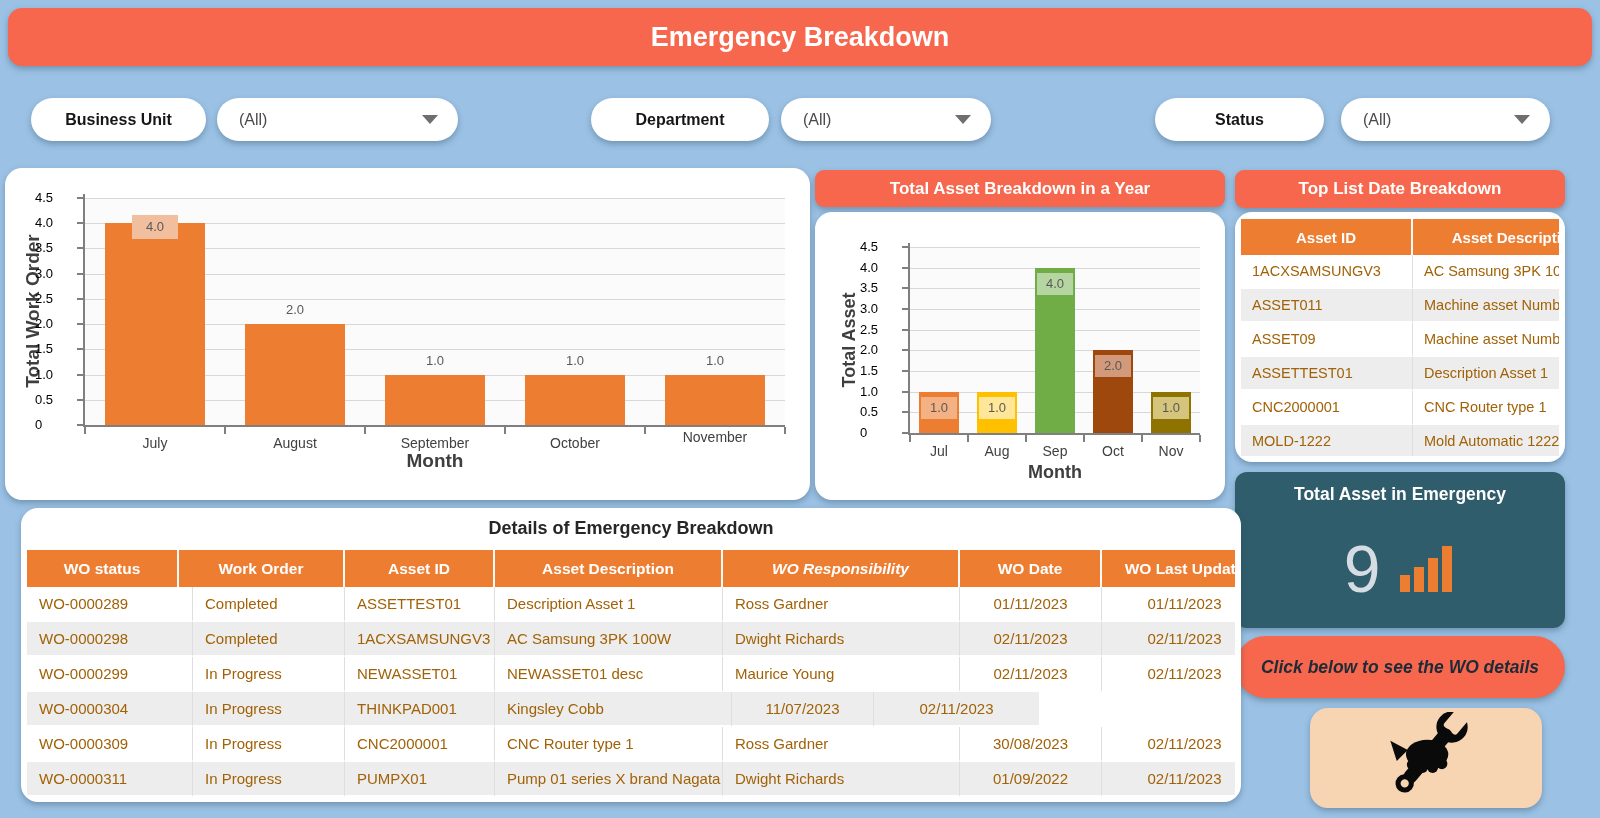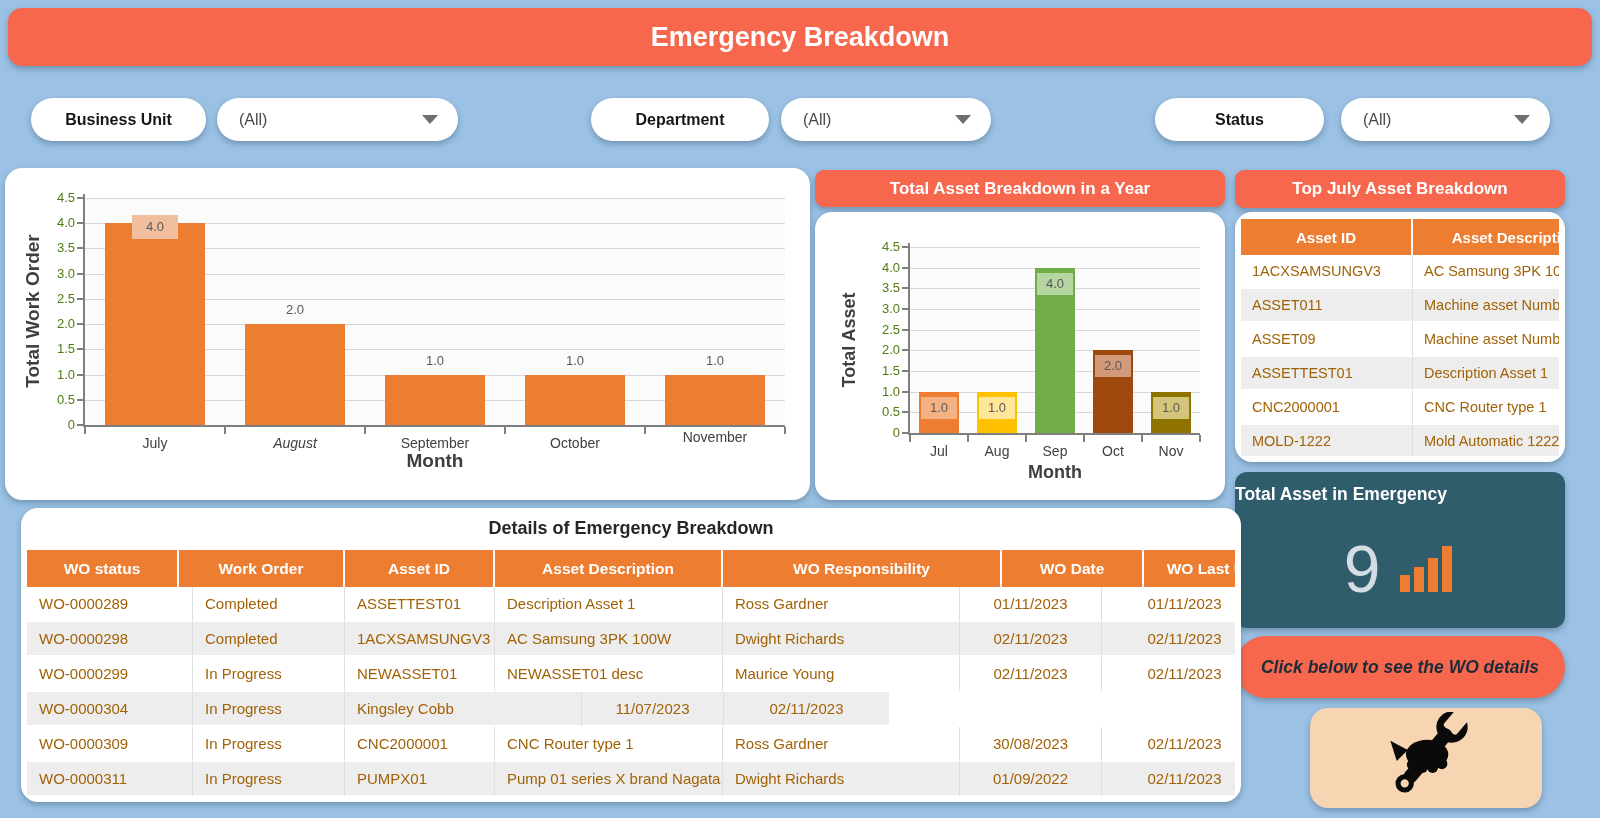--- a/index.html
+++ b/index.html
@@ -25,21 +25,21 @@
   .panel{background:#fff;border-radius:17px;}
   .mini-banner{background:#F7674D;border-radius:9px;display:flex;align-items:center;justify-content:center;}
   .mini-banner span{color:#fff;font-size:17px;font-weight:bold;}
 
   
   .chart-host{position:absolute;inset:0;}
   .plotbg{position:absolute;background:#FBFBFB;z-index:0;}
   .grid{position:absolute;height:1px;background:#D8D8D8;z-index:1;}
   .ytick{position:absolute;height:2px;background:#7F7F7F;z-index:2;}
   .xtickm{position:absolute;width:2px;height:7px;background:#7F7F7F;z-index:2;}
-  .yticklabel{position:absolute;font-size:13px;color:#4d7c0f;text-align:right;z-index:2;}
+  .yticklabel{position:absolute;font-size:13px;color:#000000;z-index:2;}
   .axis{position:absolute;background:#7F7F7F;z-index:3;}
   .bar{position:absolute;z-index:4;cursor:pointer;}
   .chip{position:absolute;z-index:5;text-align:center;font-size:13px;color:#595959;}
   .blabel{position:absolute;z-index:5;text-align:center;font-size:13px;color:#595959;}
   .catlabel{position:absolute;text-align:center;font-size:14px;color:#404040;z-index:2;}
   .ylab{position:absolute;font-weight:bold;color:#3F3F3F;white-space:nowrap;
         transform:translate(-50%,-50%) rotate(-90deg);}
   .xlab{position:absolute;text-align:center;font-weight:bold;color:#3F3F3F;}
 
   
@@ -52,21 +52,21 @@
   .bcell{display:flex;align-items:center;padding:0 12px;border-right:1px solid #DEDEDE;
          border-bottom:2px solid #fff;background:#fff;color:#a16207;font-size:15px;}
   .bcell:last-child{border-right:none;}
   .trow.alt .bcell{background:#EDEDED;}
   .bcell.center{justify-content:center;padding:0 4px;}
   .toplist .bcell{font-size:14.5px;padding:0 11px;}
   .toplist .hcell{font-size:15px;}
 
   
   .kpi{left:1235px;top:472px;width:330px;height:156px;background:#2F5D6B;border-radius:12px;}
-  .kpi .kpi-title{position:absolute;top:12px;left:0;width:100%;text-align:left;color:#fff;
+  .kpi .kpi-title{position:absolute;top:12px;left:0;width:100%;text-align:center;color:#fff;
                   font-weight:bold;font-size:17.5px;}
   .kpi .kpi-row{position:absolute;top:52px;left:0;width:100%;height:90px;display:flex;
                 align-items:center;justify-content:center;gap:18px;}
   .kpi .kpi-value{color:#D6DCE3;font-size:66px;line-height:1;}
   .cta{left:1235px;top:636px;width:330px;height:62px;background:#F7674D;border-radius:31px;
        display:flex;align-items:center;justify-content:center;}
   .cta span{font-size:17.5px;font-weight:bold;font-style:italic;color:#1D2B38;}
   .wrench-btn{left:1310px;top:708px;width:232px;height:100px;background:#F7D5B3;border-radius:18px;
               display:flex;align-items:center;justify-content:center;cursor:pointer;}
 
@@ -132,21 +132,21 @@
         <div class="grid" style="left: 80px; top: 30px; width: 700px;"></div>
         <div class="ytick" style="left: 72px; top: 29px; width: 8px;"></div>
         <div class="yticklabel" style="left: 30px; top: 22px; width: 40px;">4.5</div>
         <div class="axis" style="left: 78px; top: 26px; width: 2px; height: 231px;"></div>
         <div class="axis" style="left: 78px; top: 257px; width: 702px; height: 2px;"></div>
         <div class="bar" style="left: 100px; top: 55.2222px; width: 100px; height: 201.778px; background: rgb(237, 125, 49);"></div>
         <div class="chip" style="left: 127px; top: 47.2222px; width: 46px; height: 24px; line-height: 24px; background: rgb(242, 191, 158);">4.0</div>
         <div class="catlabel" style="left: 80px; top: 267px; width: 140px;">July</div>
         <div class="bar" style="left: 240px; top: 156.111px; width: 100px; height: 100.889px; background: rgb(237, 125, 49);"></div>
         <div class="blabel" style="left: 240px; top: 134.111px; width: 100px;">2.0</div>
-        <div class="catlabel" style="left: 220px; top: 267px; width: 140px; font-style: italic;">August</div>
+        <div class="catlabel" style="left: 220px; top: 267px; width: 140px;">August</div>
         <div class="bar" style="left: 380px; top: 206.556px; width: 100px; height: 50.4444px; background: rgb(237, 125, 49);"></div>
         <div class="blabel" style="left: 380px; top: 184.556px; width: 100px;">1.0</div>
         <div class="catlabel" style="left: 360px; top: 267px; width: 140px;">September</div>
         <div class="bar" style="left: 520px; top: 206.556px; width: 100px; height: 50.4444px; background: rgb(237, 125, 49);"></div>
         <div class="blabel" style="left: 520px; top: 184.556px; width: 100px;">1.0</div>
         <div class="catlabel" style="left: 500px; top: 267px; width: 140px;">October</div>
         <div class="bar" style="left: 660px; top: 206.556px; width: 100px; height: 50.4444px; background: rgb(237, 125, 49);"></div>
         <div class="blabel" style="left: 660px; top: 184.556px; width: 100px;">1.0</div>
         <div class="catlabel" style="left: 640px; top: 261px; width: 140px;">November</div>
         <div class="xtickm" style="left: 79px; top: 259px;"></div>
@@ -217,21 +217,21 @@
         <div class="xtickm" style="left: 210px; top: 223px;"></div>
         <div class="xtickm" style="left: 268px; top: 223px;"></div>
         <div class="xtickm" style="left: 326px; top: 223px;"></div>
         <div class="xtickm" style="left: 384px; top: 223px;"></div>
       </div>
     <div class="ylab" style="left:34px;top:128px;font-size:18px;">Total Asset</div>
     <div class="xlab" style="left:95px;top:250px;width:290px;font-size:18px;">Month</div>
   </div>
 
   <div class="abs mini-banner shadow" style="left:1235px;top:170px;width:330px;height:38px;">
-    <span>Top July Asset Breakdown</span>
+    <span>Top List Date Breakdown</span>
   </div>
   <div class="abs panel shadow" style="left:1235px;top:212px;width:330px;height:250px;">
     <div class="tclip toplist" id="toplist-table" style="left:6px;top:7px;width:318px;height:237px;">
         <div class="trow">
           <div class="tcell hcell" style="width: 172px; height: 36px;">Asset ID</div>
           <div class="tcell hcell" style="width: 205px; height: 36px;">Asset Description</div>
         </div>
         <div class="trow">
           <div class="tcell bcell" style="width: 172px; height: 34px;">1ACXSAMSUNGV3</div>
           <div class="tcell bcell" style="width: 205px; height: 34px;">AC Samsung 3PK 100W</div>
@@ -297,21 +297,21 @@
   </div>
 
   <div class="abs panel shadow" style="left:5px;top:508px;width:1220px;height:294px;margin-left:16px;">
     <div class="details-title">Details of Emergency Breakdown</div>
     <div class="tclip" id="details-table" style="left:6px;top:42px;width:1208px;height:248px;">
         <div class="trow">
           <div class="tcell hcell" style="width: 152px; height: 37px;">WO status</div>
           <div class="tcell hcell" style="width: 166px; height: 37px;">Work Order</div>
           <div class="tcell hcell" style="width: 150px; height: 37px;">Asset ID</div>
           <div class="tcell hcell" style="width: 228px; height: 37px;">Asset Description</div>
-          <div class="tcell hcell" style="width: 279px; height: 37px;">WO Responsibility</div>
+          <div class="tcell hcell" style="width: 237px; height: 37px; font-style: italic;">WO Responsibility</div>
           <div class="tcell hcell" style="width: 142px; height: 37px;">WO Date</div>
           <div class="tcell hcell" style="width: 165px; height: 37px;">WO Last Update</div>
         </div>
         <div class="trow">
           <div class="tcell bcell" style="width: 166px; height: 35px;">WO-0000289</div>
           <div class="tcell bcell" style="width: 152px; height: 35px;">Completed</div>
           <div class="tcell bcell" style="width: 150px; height: 35px;">ASSETTEST01</div>
           <div class="tcell bcell" style="width: 228px; height: 35px;">Description Asset 1</div>
           <div class="tcell bcell" style="width: 237px; height: 35px;">Ross Gardner</div>
           <div class="tcell bcell center" style="width: 142px; height: 35px;">01/11/2023</div>
@@ -331,20 +331,21 @@
           <div class="tcell bcell" style="width: 152px; height: 35px;">In Progress</div>
           <div class="tcell bcell" style="width: 150px; height: 35px;">NEWASSET01</div>
           <div class="tcell bcell" style="width: 228px; height: 35px;">NEWASSET01 desc</div>
           <div class="tcell bcell" style="width: 237px; height: 35px;">Maurice Young</div>
           <div class="tcell bcell center" style="width: 142px; height: 35px;">02/11/2023</div>
           <div class="tcell bcell center" style="width: 165px; height: 35px;">02/11/2023</div>
         </div>
         <div class="trow alt">
           <div class="tcell bcell" style="width: 166px; height: 35px;">WO-0000304</div>
           <div class="tcell bcell" style="width: 152px; height: 35px;">In Progress</div>
+          <div class="tcell bcell" style="width: 150px; height: 35px;">THINKPAD001</div>
           <div class="tcell bcell" style="width: 237px; height: 35px;">Kingsley Cobb</div>
           <div class="tcell bcell center" style="width: 142px; height: 35px;">11/07/2023</div>
           <div class="tcell bcell center" style="width: 165px; height: 35px;">02/11/2023</div>
         </div>
         <div class="trow">
           <div class="tcell bcell" style="width: 166px; height: 35px;">WO-0000309</div>
           <div class="tcell bcell" style="width: 152px; height: 35px;">In Progress</div>
           <div class="tcell bcell" style="width: 150px; height: 35px;">CNC2000001</div>
           <div class="tcell bcell" style="width: 228px; height: 35px;">CNC Router type 1</div>
           <div class="tcell bcell" style="width: 237px; height: 35px;">Ross Gardner</div>

